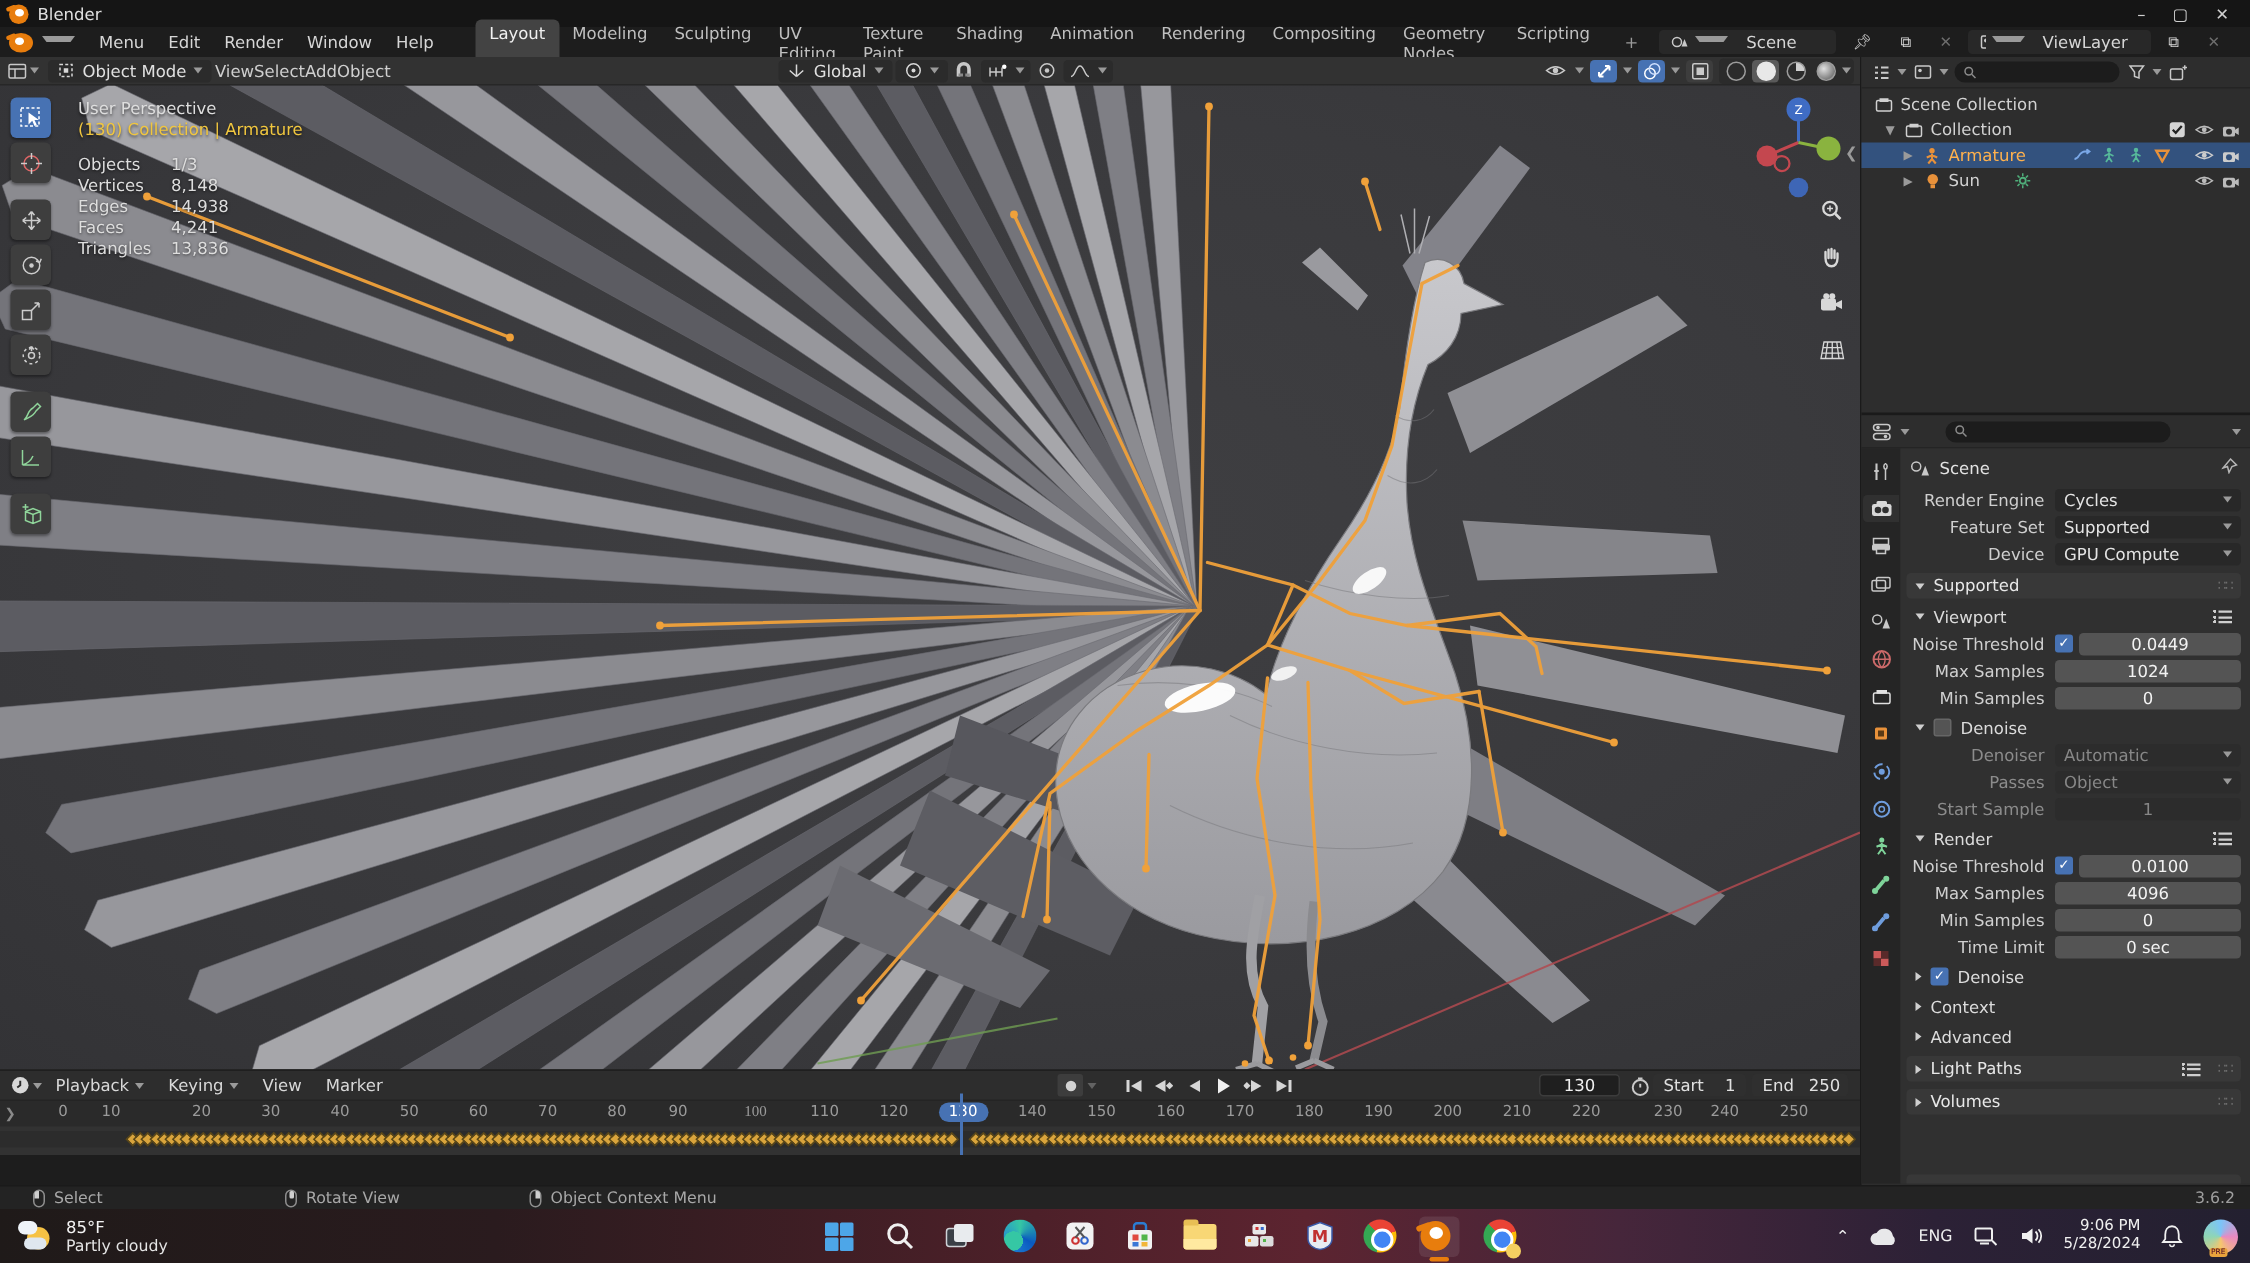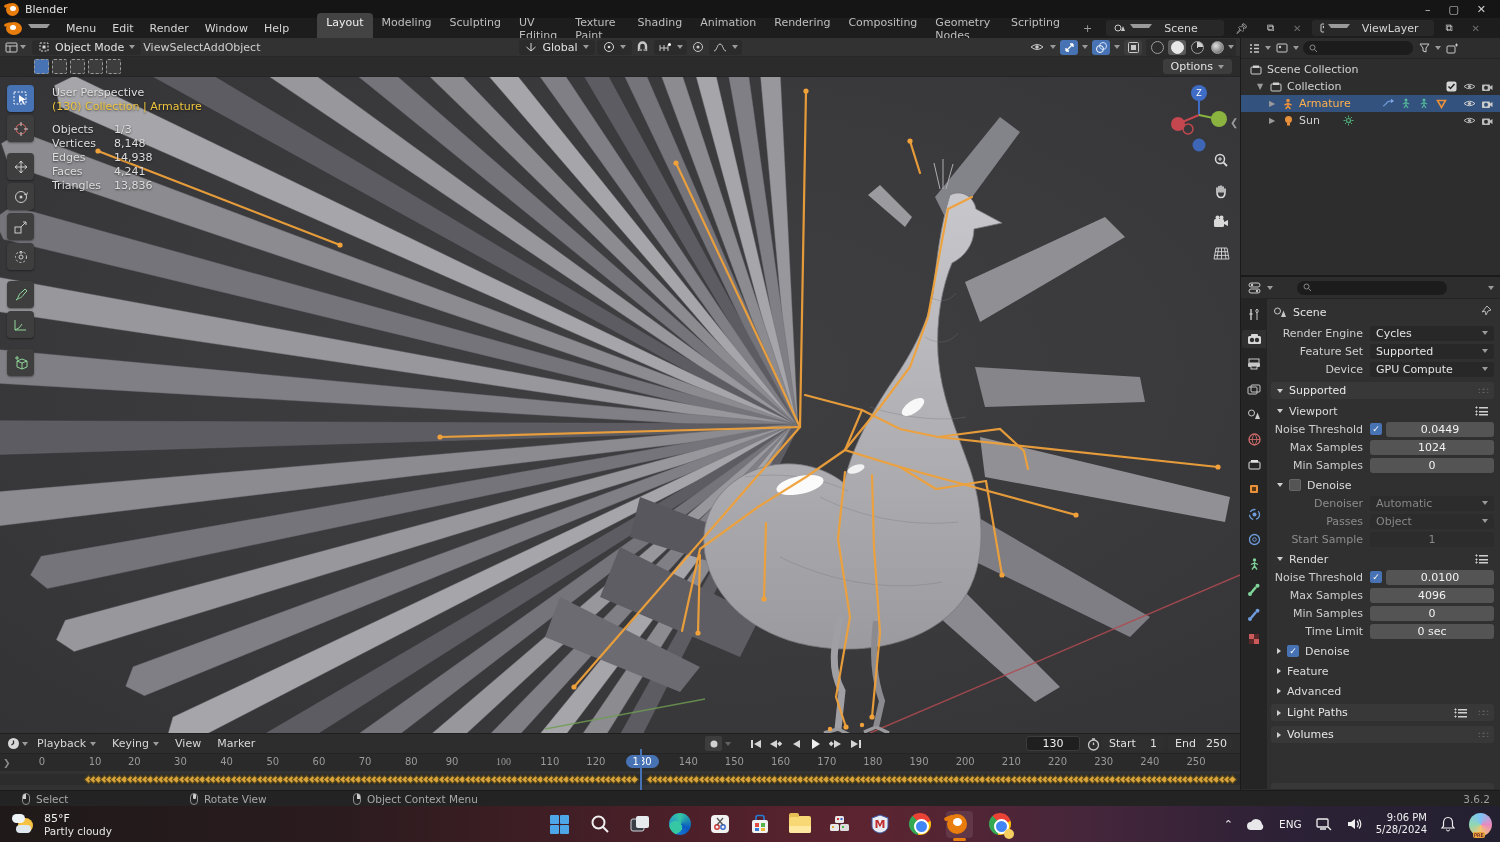--- a/index.html
+++ b/index.html
@@ -348,33 +348,20 @@
                 <span class="sph" style="background:conic-gradient(#d0d0d0 0 25%,#2b2b2b 25% 50%,transparent 50%)"></span>
               </span>
             <span class="tog">
                 <span class="sph" style="background:radial-gradient(circle at 35% 35%,#e0e0e0,#555)"></span>
               </span>
             <span class="caret"></span>
           </span>
         </span>
       </div>
 
-      <div class="tool-strip">
-        <span class="selmode">
-          <span class="sm on"></span>
-          <span class="sm"></span>
-          <span class="sm"></span>
-          <span class="sm"></span>
-          <span class="sm"></span>
-        </span>
-        <span class="options-btn">
-          <span>Options</span>
-            <span class="caret"></span>
-        </span>
-      </div>
 
       <div class="vp-canvas">
         <svg class="scene3d" width="1240" height="656" viewBox="0 0 1240 656">
           <g id="fan">
               <polygon points="792.0,350.2 755.1,-60.2 765.3,-75.0 777.4,-61.8 798.0,349.8" fill="#97979c" stroke="#6a6a70" stroke-width="0.4"></polygon>
               <polygon points="792.0,350.5 711.2,-98.1 720.7,-113.8 734.6,-101.8 798.0,349.5" fill="#7f7f85" stroke="#6a6a70" stroke-width="0.4"></polygon>
               <polygon points="792.1,350.7 658.3,-138.6 667.1,-155.3 682.7,-144.8 797.9,349.3" fill="#a6a6aa" stroke="#6a6a70" stroke-width="0.4"></polygon>
               <polygon points="792.2,351.0 609.4,-140.9 616.9,-158.3 633.7,-149.4 797.8,349.0" fill="#8b8b90" stroke="#6a6a70" stroke-width="0.4"></polygon>
               <polygon points="792.3,351.2 542.7,-172.7 549.4,-191.1 567.7,-184.0 797.7,348.8" fill="#74747a" stroke="#6a6a70" stroke-width="0.4"></polygon>
               <polygon points="792.4,351.5 487.9,-164.0 493.2,-183.1 512.2,-177.8 797.6,348.5" fill="#5c5c62" stroke="#6a6a70" stroke-width="0.4"></polygon>
@@ -694,21 +681,21 @@
         <span class="se-field" style="left:1102px;width:62px">
           <span>Start</span>
             <span class="val">1</span>
         </span>
         <span class="se-field" style="left:1168px;width:64px">
           <span>End</span>
             <span class="val">250</span>
         </span>
         <div class="tl-ruler" id="ruler">
             <span class="tick" style="left: 24px;">0</span>
-            <span class="tick" style="left: 77px;">10</span>
+            <span class="tick" style="left: 56px;">10</span>
             <span class="tick" style="left: 116.32px;">20</span>
             <span class="tick" style="left: 162.48px;">30</span>
             <span class="tick" style="left: 208.64px;">40</span>
             <span class="tick" style="left: 254.8px;">50</span>
             <span class="tick" style="left: 300.96px;">60</span>
             <span class="tick" style="left: 347.12px;">70</span>
             <span class="tick" style="left: 393.28px;">80</span>
             <span class="tick" style="left: 434px;">90</span>
             <span class="tick" style="left: 485.6px; font-family: Liberation Serif, serif;">100</span>
             <span class="tick" style="left: 531.76px;">110</span>
@@ -716,21 +703,21 @@
             <span class="tick current" style="left: 624.08px;"><i>130</i></span>
             <span class="tick" style="left: 670.24px;">140</span>
             <span class="tick" style="left: 716.4px;">150</span>
             <span class="tick" style="left: 762.56px;">160</span>
             <span class="tick" style="left: 808.72px;">170</span>
             <span class="tick" style="left: 854.88px;">180</span>
             <span class="tick" style="left: 901.04px;">190</span>
             <span class="tick" style="left: 947.2px;">200</span>
             <span class="tick" style="left: 993.36px;">210</span>
             <span class="tick" style="left: 1039.52px;">220</span>
-            <span class="tick" style="left: 1085.68px;">230</span>
+            <span class="tick" style="left: 1085.68px; text-align: right;">230</span>
             <span class="tick" style="left: 1131.84px;">240</span>
             <span class="tick" style="left: 1178px;">250</span>
           </div>
         <div class="tl-keys">
           <div class="kf-strip"></div>
           <div id="keys">
               <span class="kf" style="left: 86px;"></span>
               <span class="kf" style="left: 91.2px;"></span>
               <span class="kf" style="left: 96.4px;"></span>
               <span class="kf" style="left: 101.6px;"></span>
@@ -1354,21 +1341,21 @@
                   <span class="num-field">0 sec</span>
                 </span>
             </div>
             <div class="sub-hdr">
               <span class="tri-r"></span>
                 <span class="checkbox">✓</span>
               <span>Denoise</span>
             </div>
             <div class="sub-hdr">
               <span class="tri-r"></span>
-                <span>Feature</span>
+                <span>Context</span>
             </div>
             <div class="sub-hdr">
               <span class="tri-r"></span>
                 <span>Advanced</span>
             </div>
 
             <div class="panel-hdr">
               <span class="tri-r"></span>
                 <span>Light Paths</span>
               <span class="preset-ic"></span>

